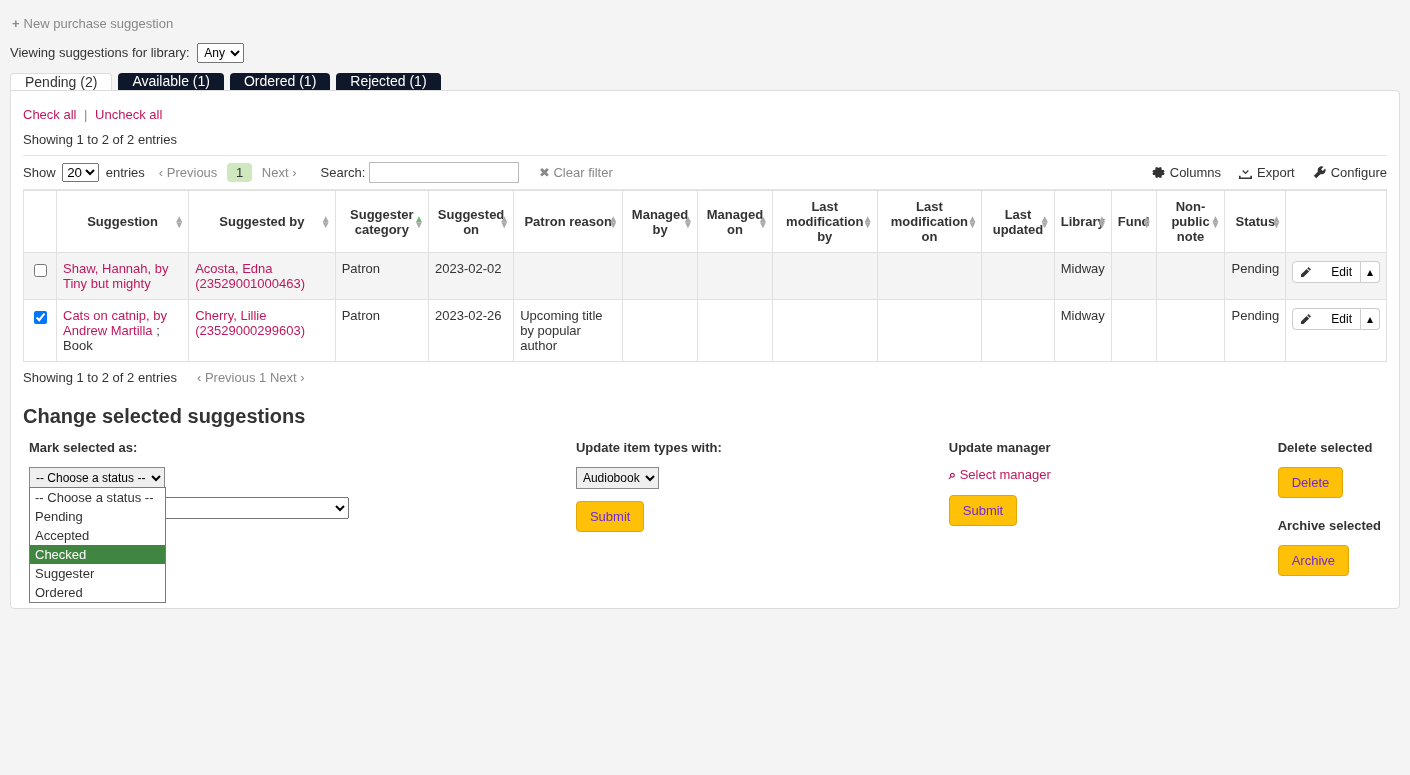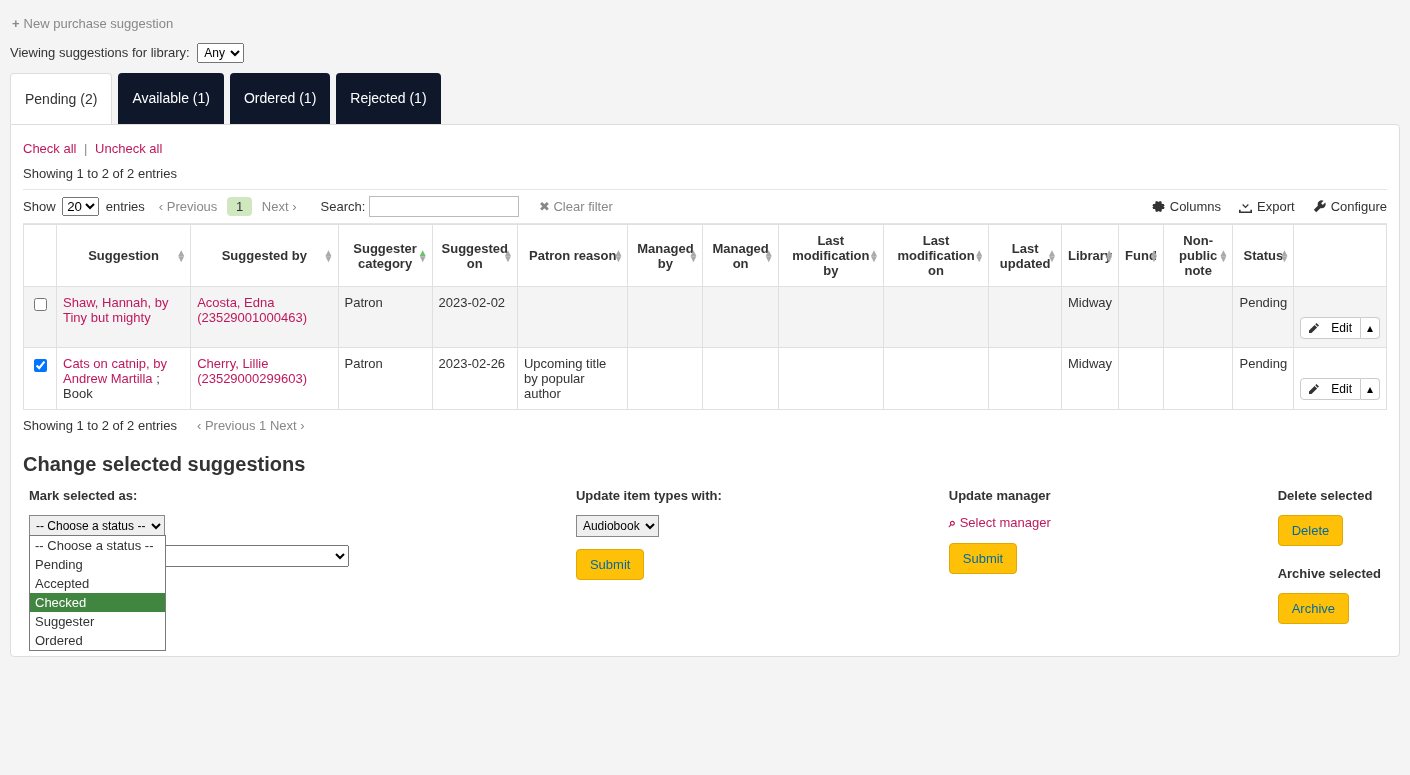--- a/index.html
+++ b/index.html
@@ -16,21 +16,21 @@
 .new-suggestion { padding: 6px 0 12px 2px; color: #888; }
 .new-suggestion .plus { font-weight: bold; margin-right: 4px; }
 
 h1.page-title { font-size: 24px; font-weight: bold; margin: 0 0 12px 0; color: #333; }
 
 .lib-filter { margin-bottom: 10px; }
 .lib-filter select { margin-left: 4px; padding: 1px 2px; font-size: 12px; }
 
 .tabs { display: flex; gap: 6px; }
 .tab {
-  padding: 17px 14px;
+  padding: 0 14px;
   font-size: 14px;
   font-weight: 500;
   cursor: pointer;
 }
 .tab.inactive { background: #0f172a; color: #fff; border-radius: 4px 4px 0 0; }
 .tab.active { background: #fff; color: #333; border: 1px solid #ddd; border-bottom: none; border-radius: 4px 4px 0 0; }
 
 .panel { background: #fff; border: 1px solid #ddd; border-radius: 0 4px 4px 4px; padding: 12px; }
 
 .check-links { margin: 4px 0 10px; }
@@ -77,38 +77,38 @@
   position: relative;
 }
 table.suggestions th .sort { color: #aaa; font-size: 10px; position:absolute; right:4px; top:50%; transform:translateY(-50%); display:flex; flex-direction:column; line-height:6px; }
 table.suggestions th .sort .asc.active { color: #6cc070; }
 table.suggestions tr.row-even td { background: #f4f4f4; }
 table.suggestions td .txt-muted { color: #333; }
 
 .edit-group { display: inline-flex; }
 .edit-group button {
   background: #fff; border: 1px solid #ccc; padding: 3px 8px;
-  font-size: 12px; cursor: pointer; display: inline-flex; align-items: center; gap: 12px; margin-top: 22px;
+  font-size: 12px; cursor: pointer; display: inline-flex; align-items: center; gap: 20px;
 }
 .edit-group button:first-child { border-radius: 4px 0 0 4px; }
 .edit-group button:last-child { border-left: none; border-radius: 0 4px 4px 0; padding: 3px 6px; }
 .edit-group svg { width:10px; height:10px; }
 
 .bottom-bar { display:flex; align-items:center; padding: 8px 0; font-size:13px; }
 .bottom-bar .paginate { margin-left:20px; color:#888; }
 
 h2.change-title { font-size: 20px; font-weight: bold; margin: 12px 0; }
 
 .actions { display:flex; justify-content:space-between; padding: 0 6px 20px; gap: 20px; }
 .col { max-width: 430px; }
 .col h3 { font-weight: bold; font-size: 13px; margin: 0 0 12px 0; }
 .dropdown-wrap { position: relative; display: inline-block; }
 select.sel { padding: 2px 2px; font-size: 12px; border:1px solid #888; }
 .yellow-btn {
-  background: #ffc107; border:1px solid #e0a800; color:#0369a1;
+  background: #ffc107; border:1px solid #e0a800; color:#6d28d9;
   padding: 7px 13px; border-radius: 4px; font-size: 13px; cursor:pointer; margin-top:12px;
 }
 
 .dropdown-list {
   position: absolute; top: 20px; left: 0;
   border: 1px solid #7a7a7a; background: #fff;
   font-size: 13px; z-index: 10; min-width: 137px;
 }
 .dropdown-list .opt { padding: 2px 5px; cursor: pointer; }
 .dropdown-list .opt.highlight { background: #408540; color: #fff; }

